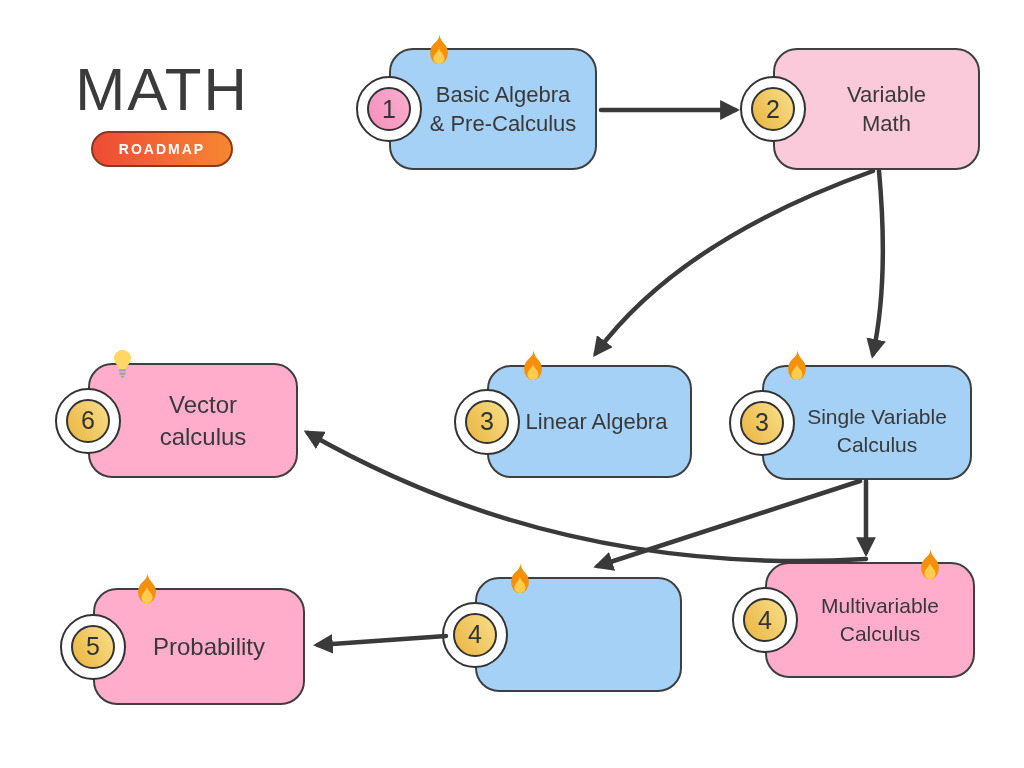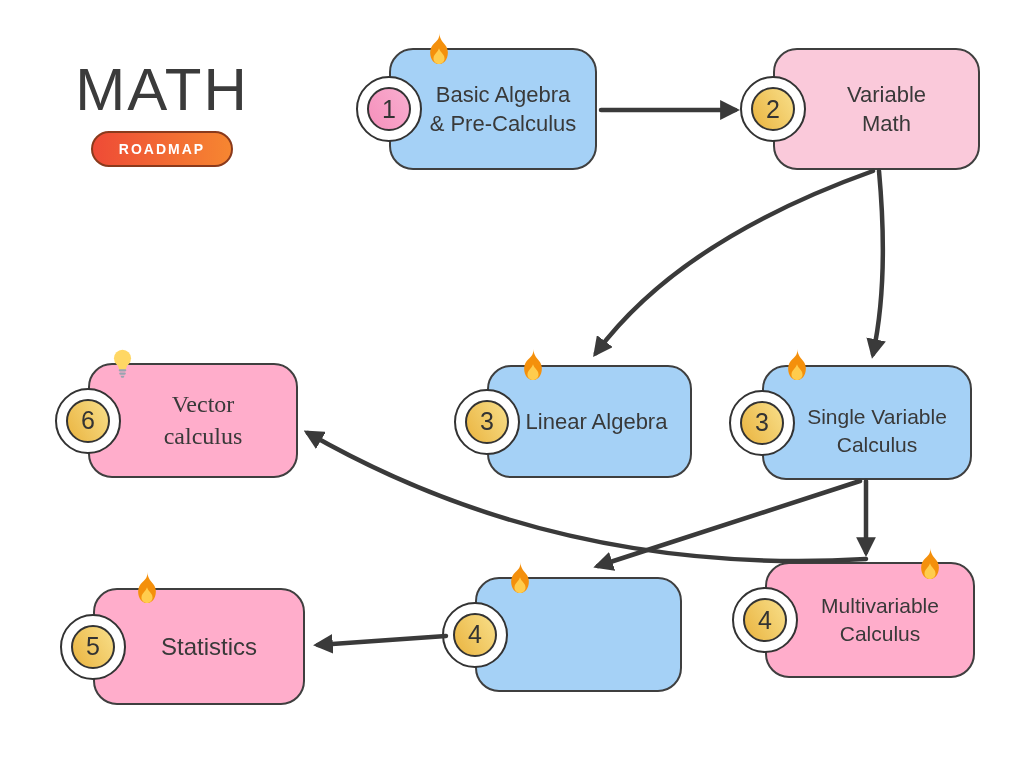--- a/index.html
+++ b/index.html
@@ -146,21 +146,21 @@
         <circle cx="10" cy="9.5" r="9" fill="#FFD764"></circle>
         <path fill="#FFD764" d="M3.5 13h13l-3.2 8.5H6.7z"></path>
         <rect x="6" y="21" width="8" height="2.4" rx="1.2" fill="#9AA4B0"></rect>
         <rect x="6.5" y="24.4" width="7" height="2.4" rx="1.2" fill="#9AA4B0"></rect>
         <path d="M7.8 27.8h4.4l-1.1 2.2h-2.2z" fill="#9AA4B0"></path>
       </svg>
   </span>
   <div class="badge">
       <span class="badge-inner">6</span>
     </div>
-  <div class="label" style="font-size:24px;font-family:Liberation Serif, serif;">
+  <div class="label" style="font-size:24px;">
     <span>Vector</span>
       <span>calculus</span>
   </div>
 </div>
 
 <div class="node blue" style="left:475px;top:577px;width:207px;height:115px;">
   <span class="icon" style="left:29px;top:-17px;">
     <svg width="28" height="31" viewBox="0 0 24 28">
         <path fill="#F4900C" d="M12 0c1 5-2 7-4 9-2.5 2.4-4 5-4 8.5C4 23.9 7.6 28 12 28s8-4.1 8-10.5c0-3-1.2-5.3-2.6-7C15.7 8.3 13 6 12 0z"></path>
         <path fill="#FFCC4D" d="M12 28c-2.8 0-5-2.2-5-5 0-2.5 1.7-3.9 2.7-5.3.8-1.1 1.8-2.3 2.3-4 .5 1.7 1.5 2.9 2.3 4 1 1.4 2.7 2.8 2.7 5.3 0 2.8-2.2 5-5 5z"></path>
@@ -191,16 +191,16 @@
   <span class="icon" style="left:38px;top:-18px;">
     <svg width="28" height="31" viewBox="0 0 24 28">
         <path fill="#F4900C" d="M12 0c1 5-2 7-4 9-2.5 2.4-4 5-4 8.5C4 23.9 7.6 28 12 28s8-4.1 8-10.5c0-3-1.2-5.3-2.6-7C15.7 8.3 13 6 12 0z"></path>
         <path fill="#FFCC4D" d="M12 28c-2.8 0-5-2.2-5-5 0-2.5 1.7-3.9 2.7-5.3.8-1.1 1.8-2.3 2.3-4 .5 1.7 1.5 2.9 2.3 4 1 1.4 2.7 2.8 2.7 5.3 0 2.8-2.2 5-5 5z"></path>
       </svg>
   </span>
   <div class="badge">
       <span class="badge-inner">5</span>
     </div>
   <div class="label" style="font-size:24px;">
-    <span>Statistics</span>
+    <span>Probability</span>
       <span></span>
   </div>
 </div>
 
 </body></html>

